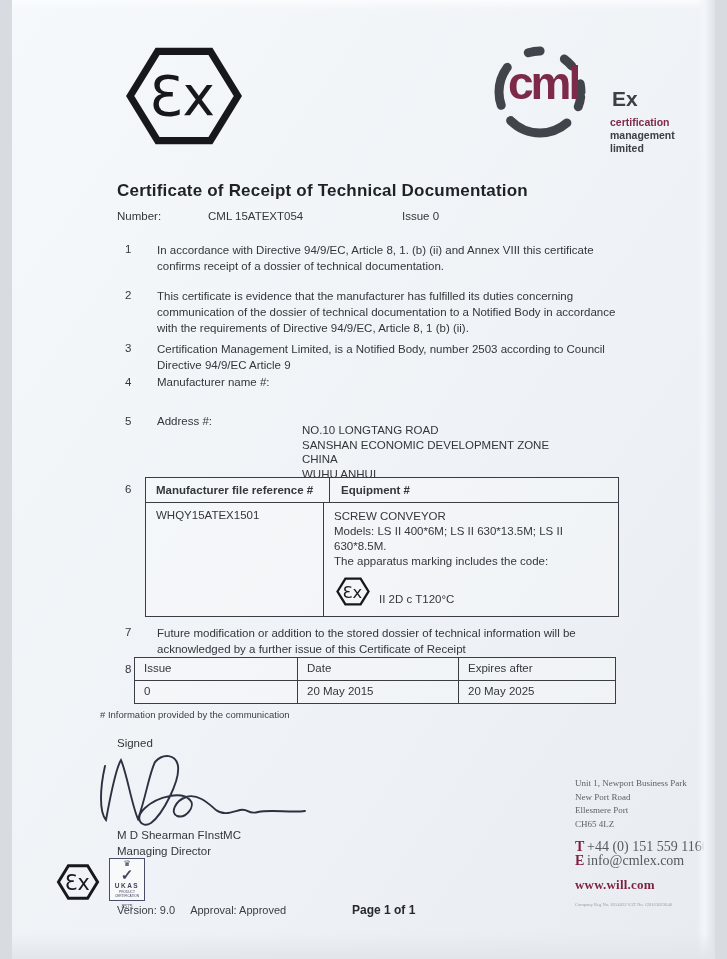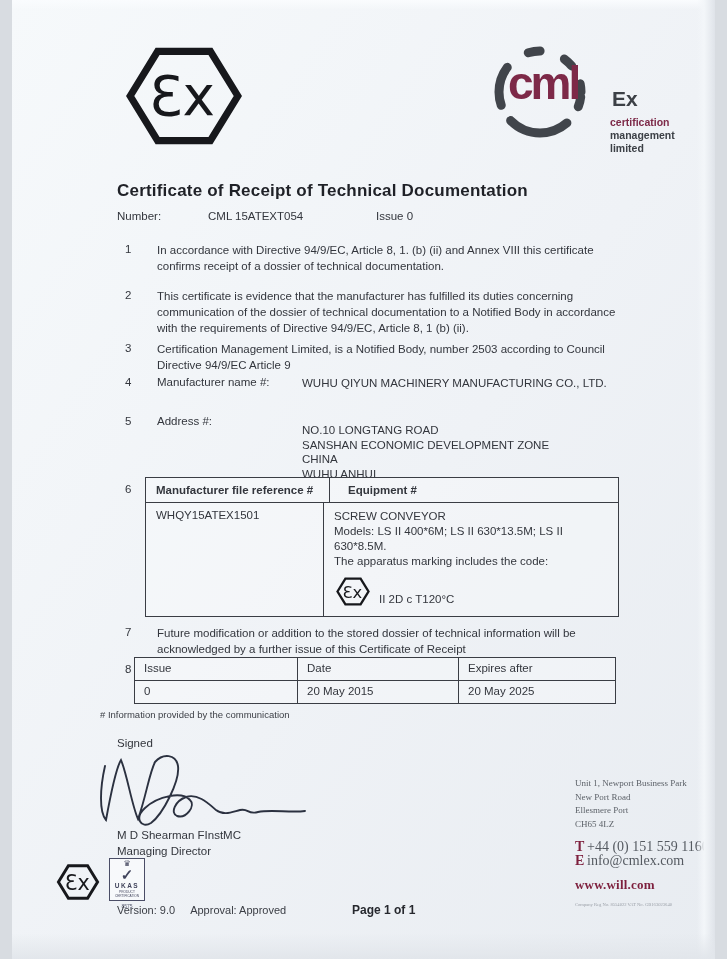--- a/index.html
+++ b/index.html
@@ -25,21 +25,21 @@
     letter-spacing:-3px;color:#7d2948;line-height:1;}
   .cml-ex{position:absolute;left:126px;top:58px;font-size:21px;font-weight:bold;color:#3c4046;line-height:1;}
   .cml-tag{position:absolute;left:124px;top:86px;font-size:10.5px;font-weight:bold;line-height:13px;color:#3c4046;}
   .cml-tag .t0{color:#7d2948;}
 
   
   .title{left:105px;top:181px;font-size:17px;font-weight:bold;color:#1f2127;letter-spacing:.2px;}
   .numrow{top:210px;left:0;width:727px;font-size:11.5px;color:#33363d;}
   .numrow .lbl{position:absolute;left:105px;}
   .numrow .val{position:absolute;left:196px;}
-  .numrow .iss{position:absolute;left:364px;}
+  .numrow .iss{position:absolute;left:390px;}
 
   
   .inum{position:absolute;left:113px;width:22px;font-size:11.5px;}
   .itext{position:absolute;left:145px;width:472px;font-size:11.5px;line-height:15.8px;}
   .ilabel{position:absolute;left:145px;font-size:11.5px;}
   .ivalue{position:absolute;left:290px;font-size:11.5px;line-height:15.8px;}
 
   
   .ftable{left:133px;top:477px;width:472px;border:1.5px solid #3a3d44;background:rgba(255,255,255,0.25);}
   .frow{display:flex;}
@@ -126,36 +126,35 @@
   <div class="itext" style="top:243px">In accordance with Directive 94/9/EC, Article 8, 1. (b) (ii) and Annex VIII this certificate confirms receipt of a dossier of technical documentation.</div>
 
   <span class="inum" style="top:289px">2</span>
   <div class="itext" style="top:289px">This certificate is evidence that the manufacturer has fulfilled its duties concerning communication of the dossier of technical documentation to a Notified Body in accordance with the requirements of Directive 94/9/EC, Article 8, 1 (b) (ii).</div>
 
   <span class="inum" style="top:342px">3</span>
   <div class="itext" style="top:342px">Certification Management Limited, is a Notified Body, number 2503 according to Council Directive 94/9/EC Article 9</div>
 
   <span class="inum" style="top:376px">4</span>
   <div class="ilabel" style="top:376px">Manufacturer name #:</div>
-  <div class="ivalue" style="top:376px;width:318px">WUHU QIYUN MACHINERY MANUFACTURING CO., LTD.</div>
 
   <span class="inum" style="top:415px">5</span>
   <div class="ilabel" style="top:415px">Address #:</div>
   <div class="ivalue" style="top:423px;width:320px;line-height:14.6px">
     <div>NO.10 LONGTANG ROAD</div>
     <div>SANSHAN ECONOMIC DEVELOPMENT ZONE</div>
     <div>CHINA</div>
     <div>WUHU ANHUI</div>
   </div>
 
   <span class="inum" style="top:483px">6</span>
   <div class="abs ftable">
     <div class="frow fhead">
       <div class="fc1">Manufacturer file reference #</div>
-      <div class="fc2" style="padding-left:18px">Equipment #</div>
+      <div class="fc2" style="padding-left:11px">Equipment #</div>
     </div>
     <div class="frow fbody">
       <div class="fc1">WHQY15ATEX1501</div>
       <div class="fc2">
         <p class="eq-name">SCREW CONVEYOR</p>
         <p class="eq-models">Models: LS II 400*6M; LS II 630*13.5M; LS II 630*8.5M.</p>
         <p class="eq-intro">The apparatus marking includes the code:</p>
         <div class="eq-mark">
           <svg width="38" height="33" viewBox="0 0 130 110">
             <polygon points="12,55 39,11 91,11 118,55 91,99 39,99" fill="none" stroke="#17181c" stroke-width="8"></polygon>

